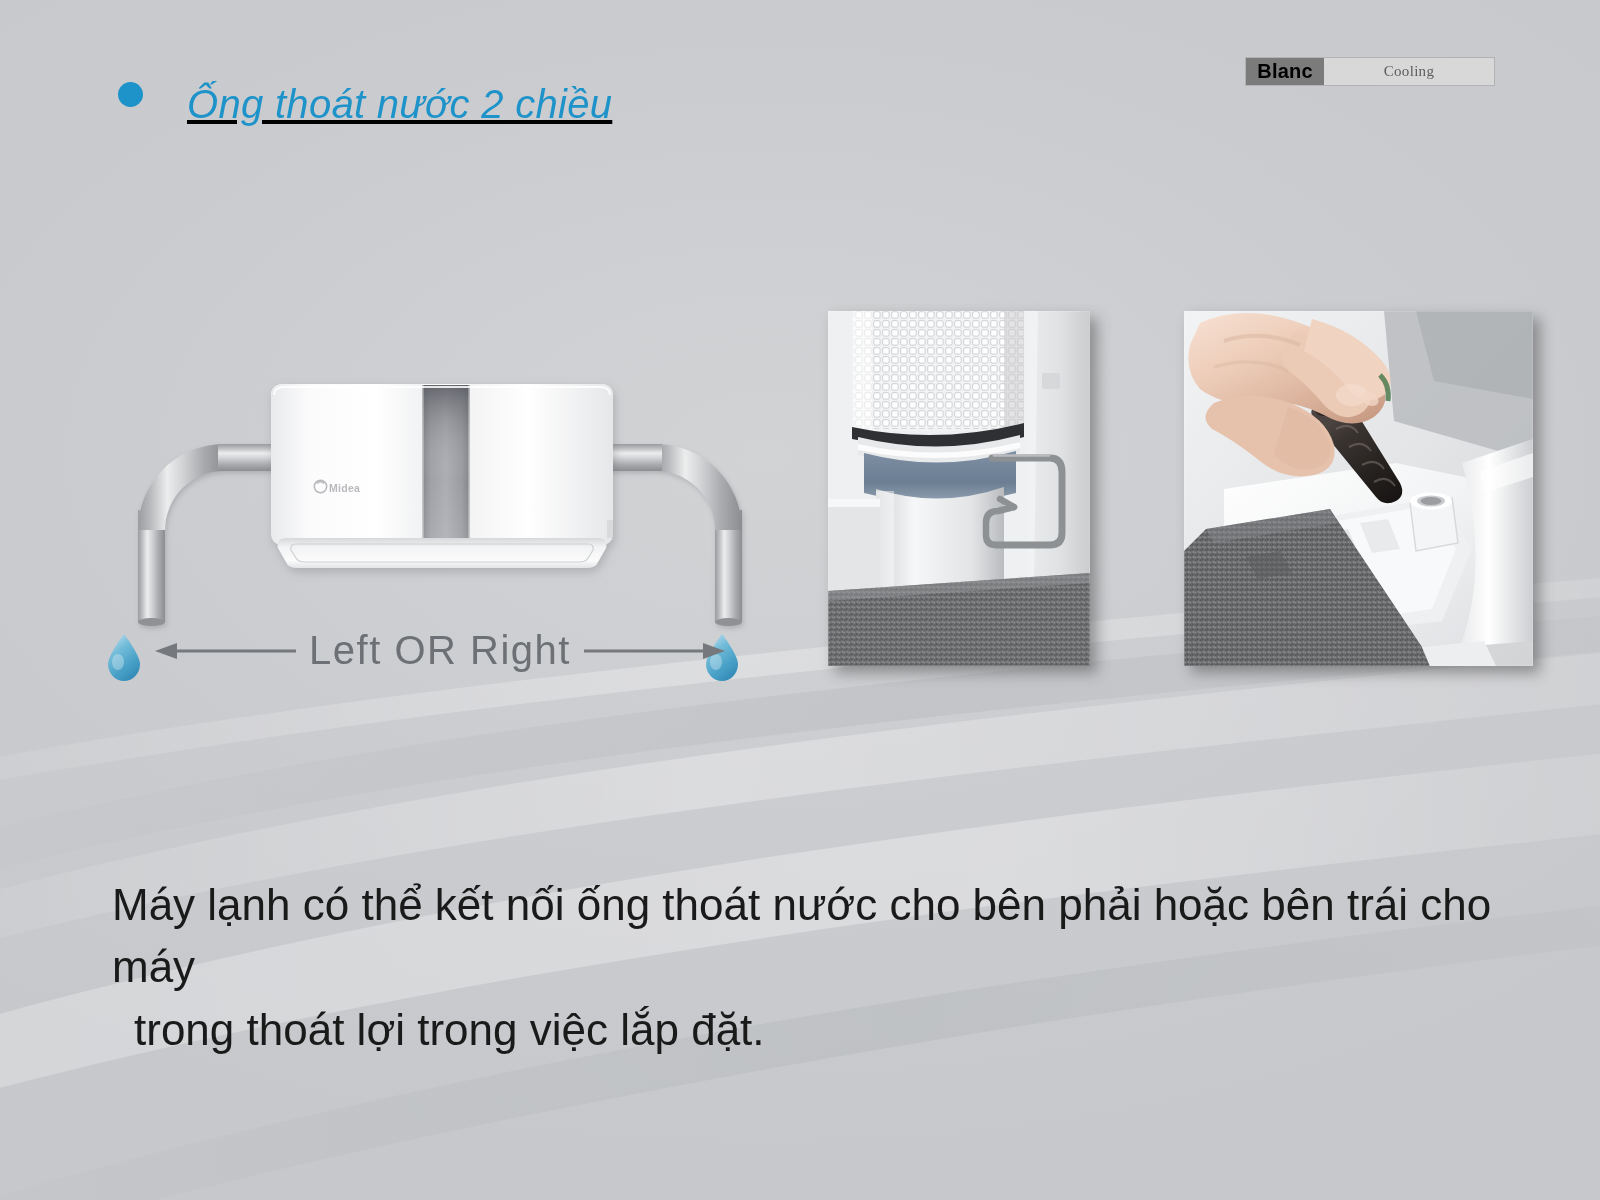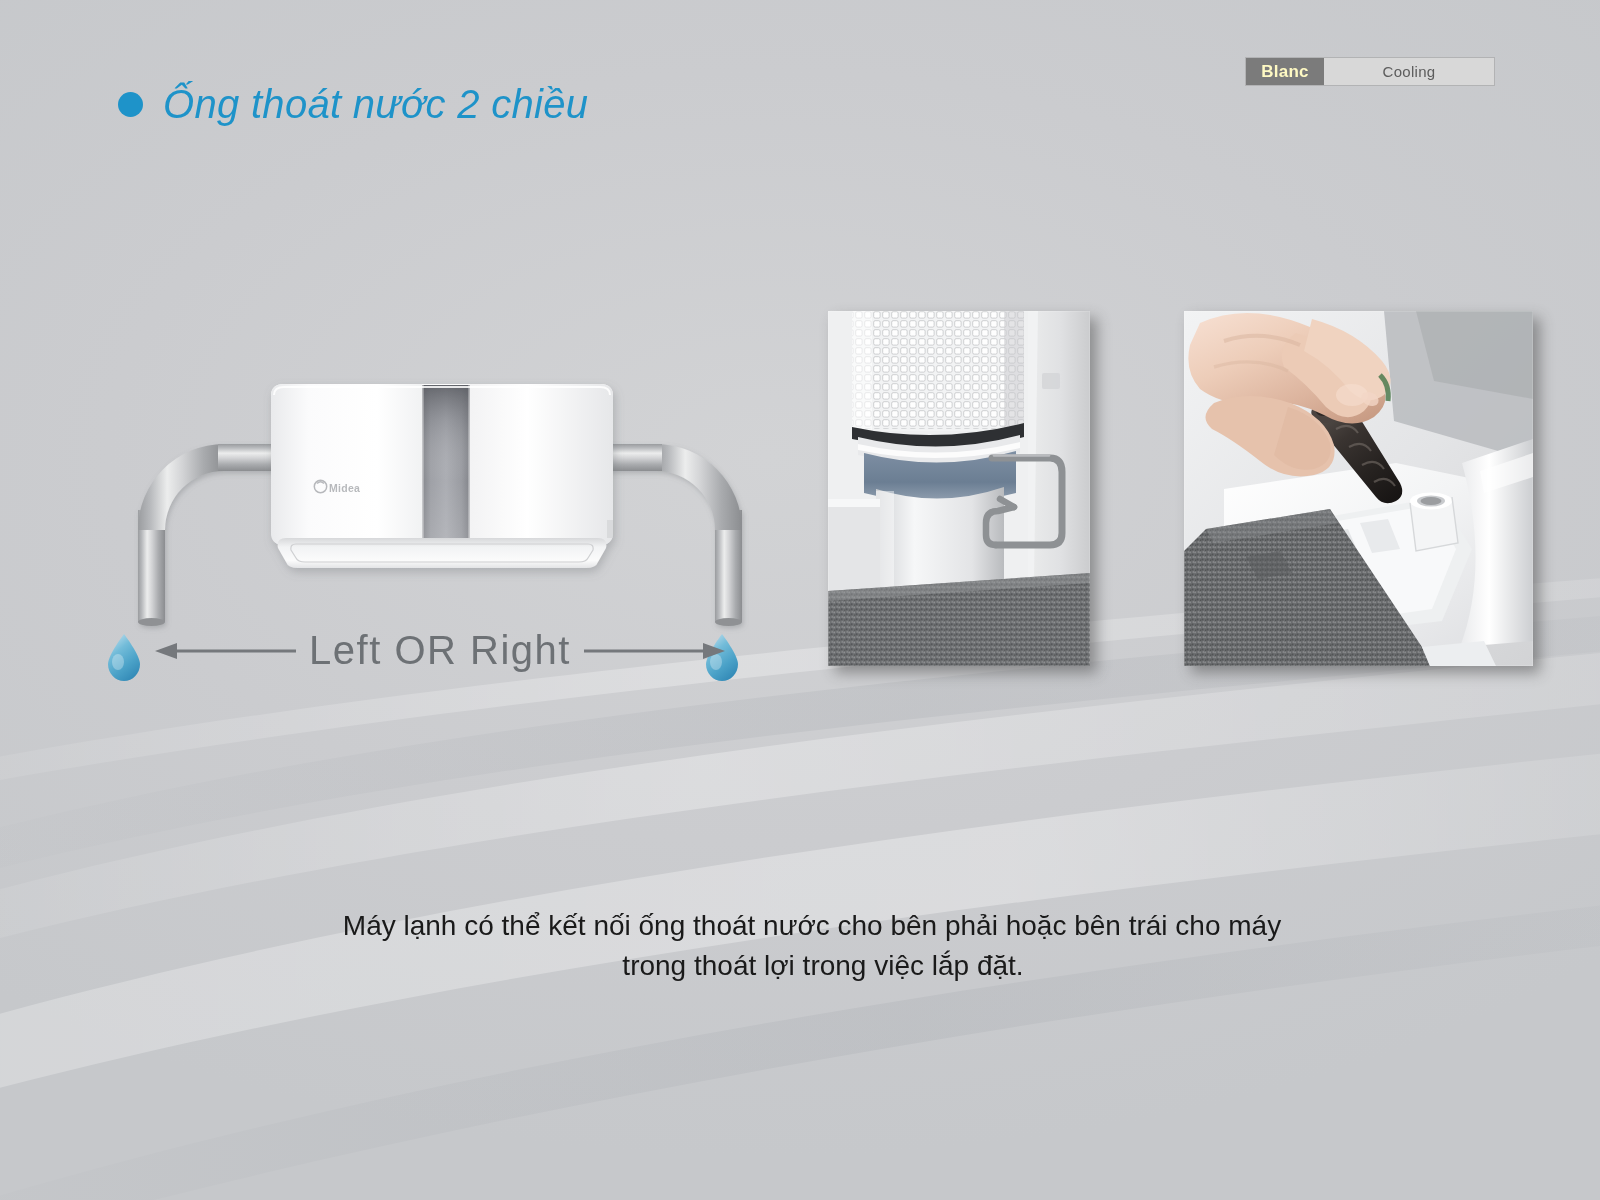--- a/index.html
+++ b/index.html
@@ -43,47 +43,48 @@
     top: 58px;
     width: 248px;
     height: 27px;
     display: flex;
     align-items: stretch;
     box-shadow: 0 0 0 1px rgba(150,150,150,0.45);
   }
   #badge-blanc {
     width: 78px;
     background: #7b7b7b;
-    color: #fef9c3;
-    font-size: 17px;
+    color: #000000;
+    font-size: 20px;
     font-weight: bold;
     display: flex;
     align-items: center;
     justify-content: center;
     letter-spacing: 0.2px;
   }
   #badge-cooling {
     flex: 1;
     background: #d8d8d8;
     color: #5c5c5c;
     font-size: 15px;
     display: flex;
     align-items: center;
     justify-content: center;
     letter-spacing: 0.3px;
+    font-family: Liberation Serif, serif;
   }
 
   
   #title-row {
     position: absolute;
     left: 118px;
     top: 82px;
     display: flex;
-    align-items: center;
-    gap: 20px;
+    gap: 44px;
+    text-decoration: underline;
   }
   #title-bullet {
     width: 25px;
     height: 25px;
     border-radius: 50%;
     background: #1e93c9;
     flex: none;
   }
   #title-text {
     font-size: 40px;
@@ -120,27 +121,26 @@
     top: 311px;
     width: 349px;
     height: 355px;
   }
   .photo svg { display: block; width: 100%; height: 100%; }
 
   
   #body-text {
     position: absolute;
     left: 112px;
-    top: 906px;
+    top: 874px;
     width: 1400px;
-    font-size: 28px;
+    font-size: 44px;
     line-height: 1.42;
     color: #1a1a1a;
     font-weight: 400;
-    text-align: center;
   }
   #body-line-2 { padding-left: 22px; }
 </style>
 </head>
 <body>
 
 <div id="slide">
 
   <svg class="swoosh" style="top:560px" viewBox="0 0 1900 900" preserveAspectRatio="none">
     <defs>

